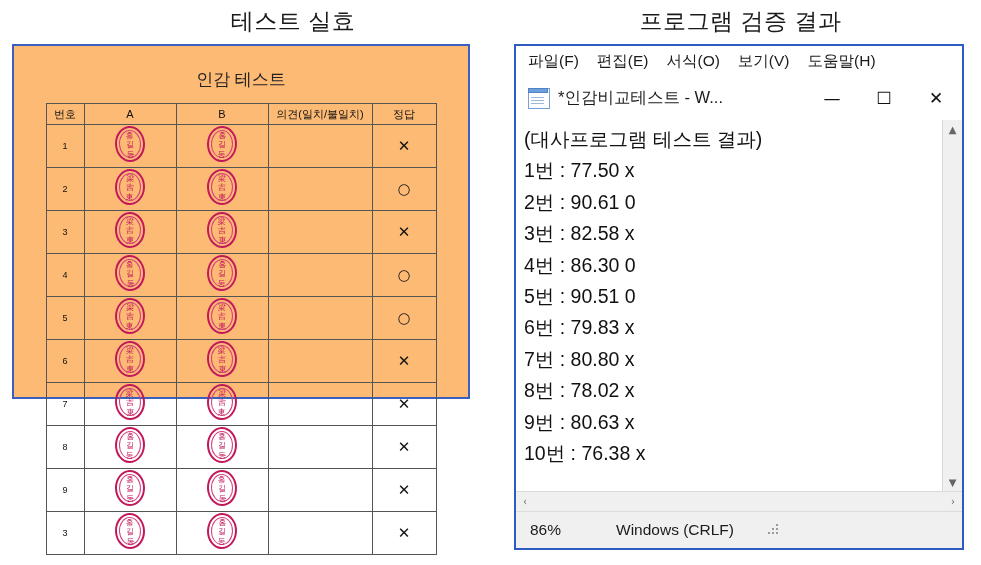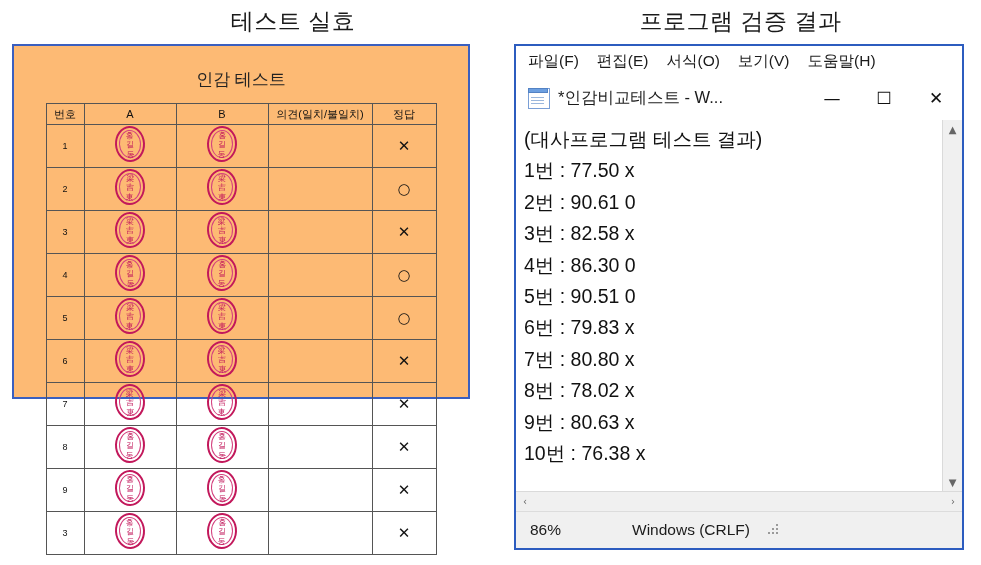--- a/index.html
+++ b/index.html
@@ -265,21 +265,21 @@
     align-items: center;
     flex: 0 0 auto;
     font-size: 15.5px;
     color: #1b1b1b;
   }
   #status-bar .cell {
     padding-left: 14px;
     white-space: nowrap;
   }
   #st-zoom { width: 72px; }
-  #st-eol  { width: 150px; text-align: center; }
+  #st-eol  { width: 150px; }
   #st-enc  { flex: 1 1 auto; }
   #grip {
     width: 16px;
     height: 16px;
     margin-right: 6px;
     position: relative;
     flex: 0 0 auto;
   }
   #grip i {
     position: absolute;

